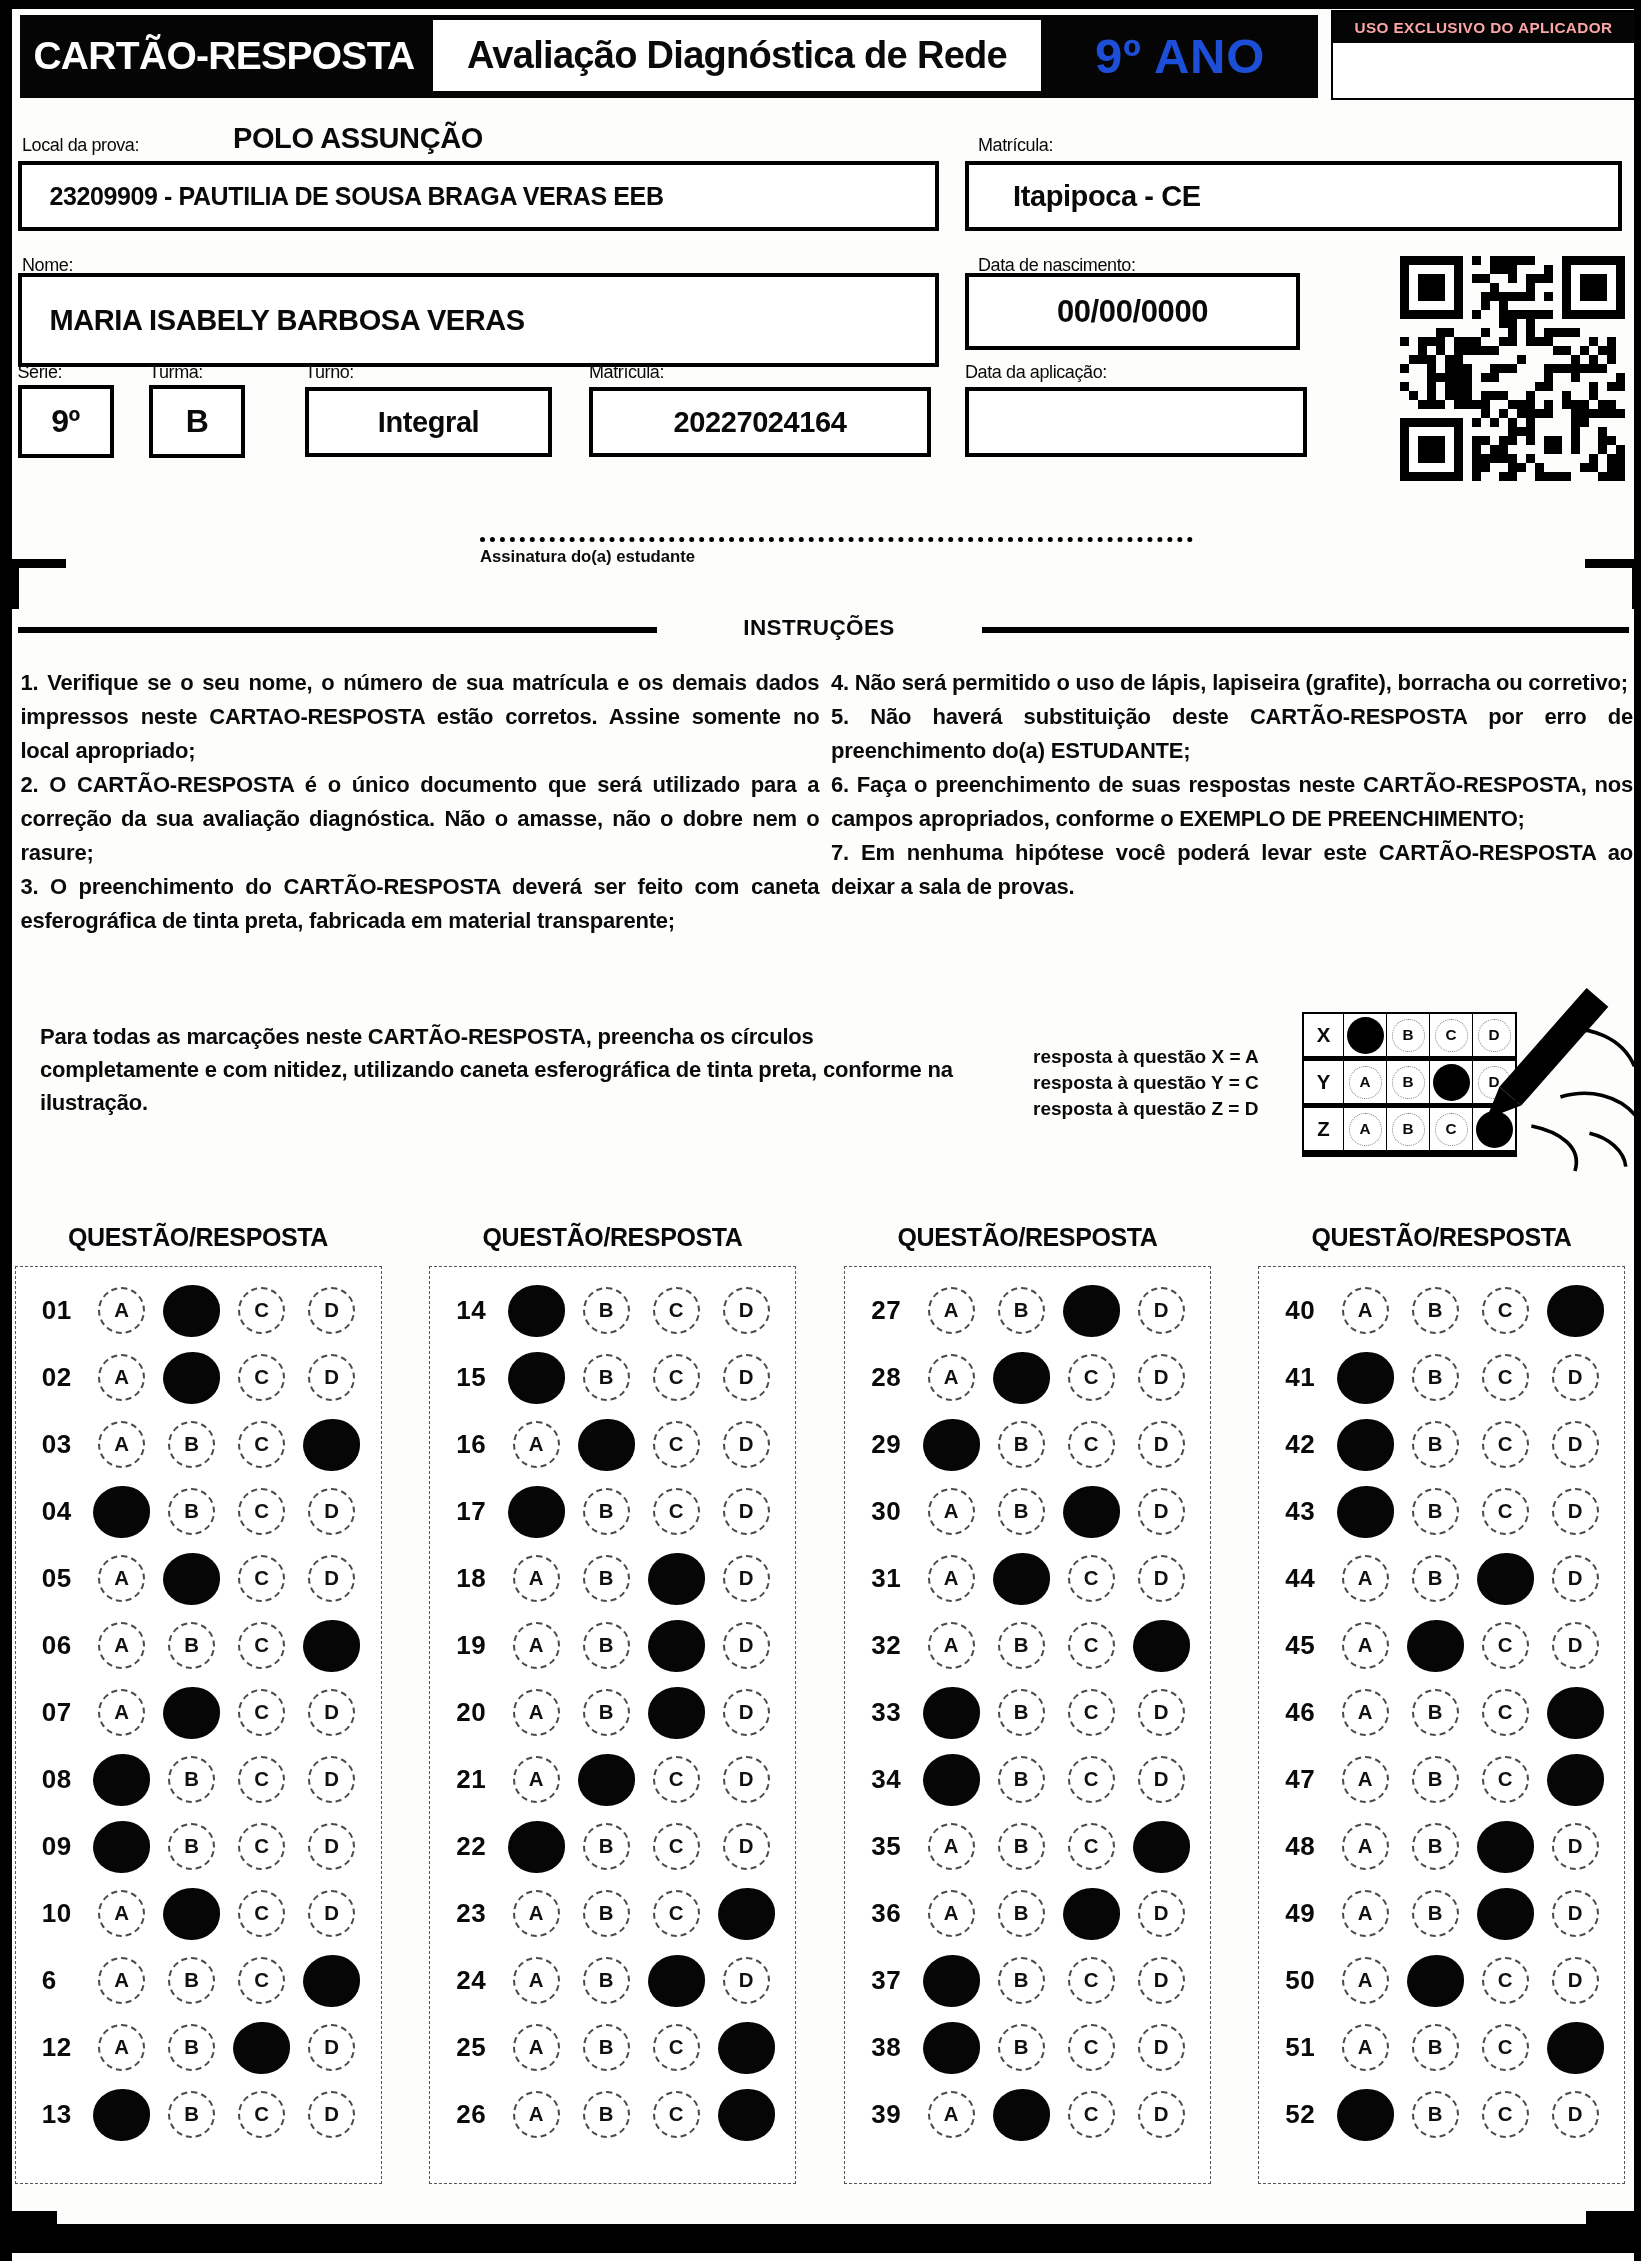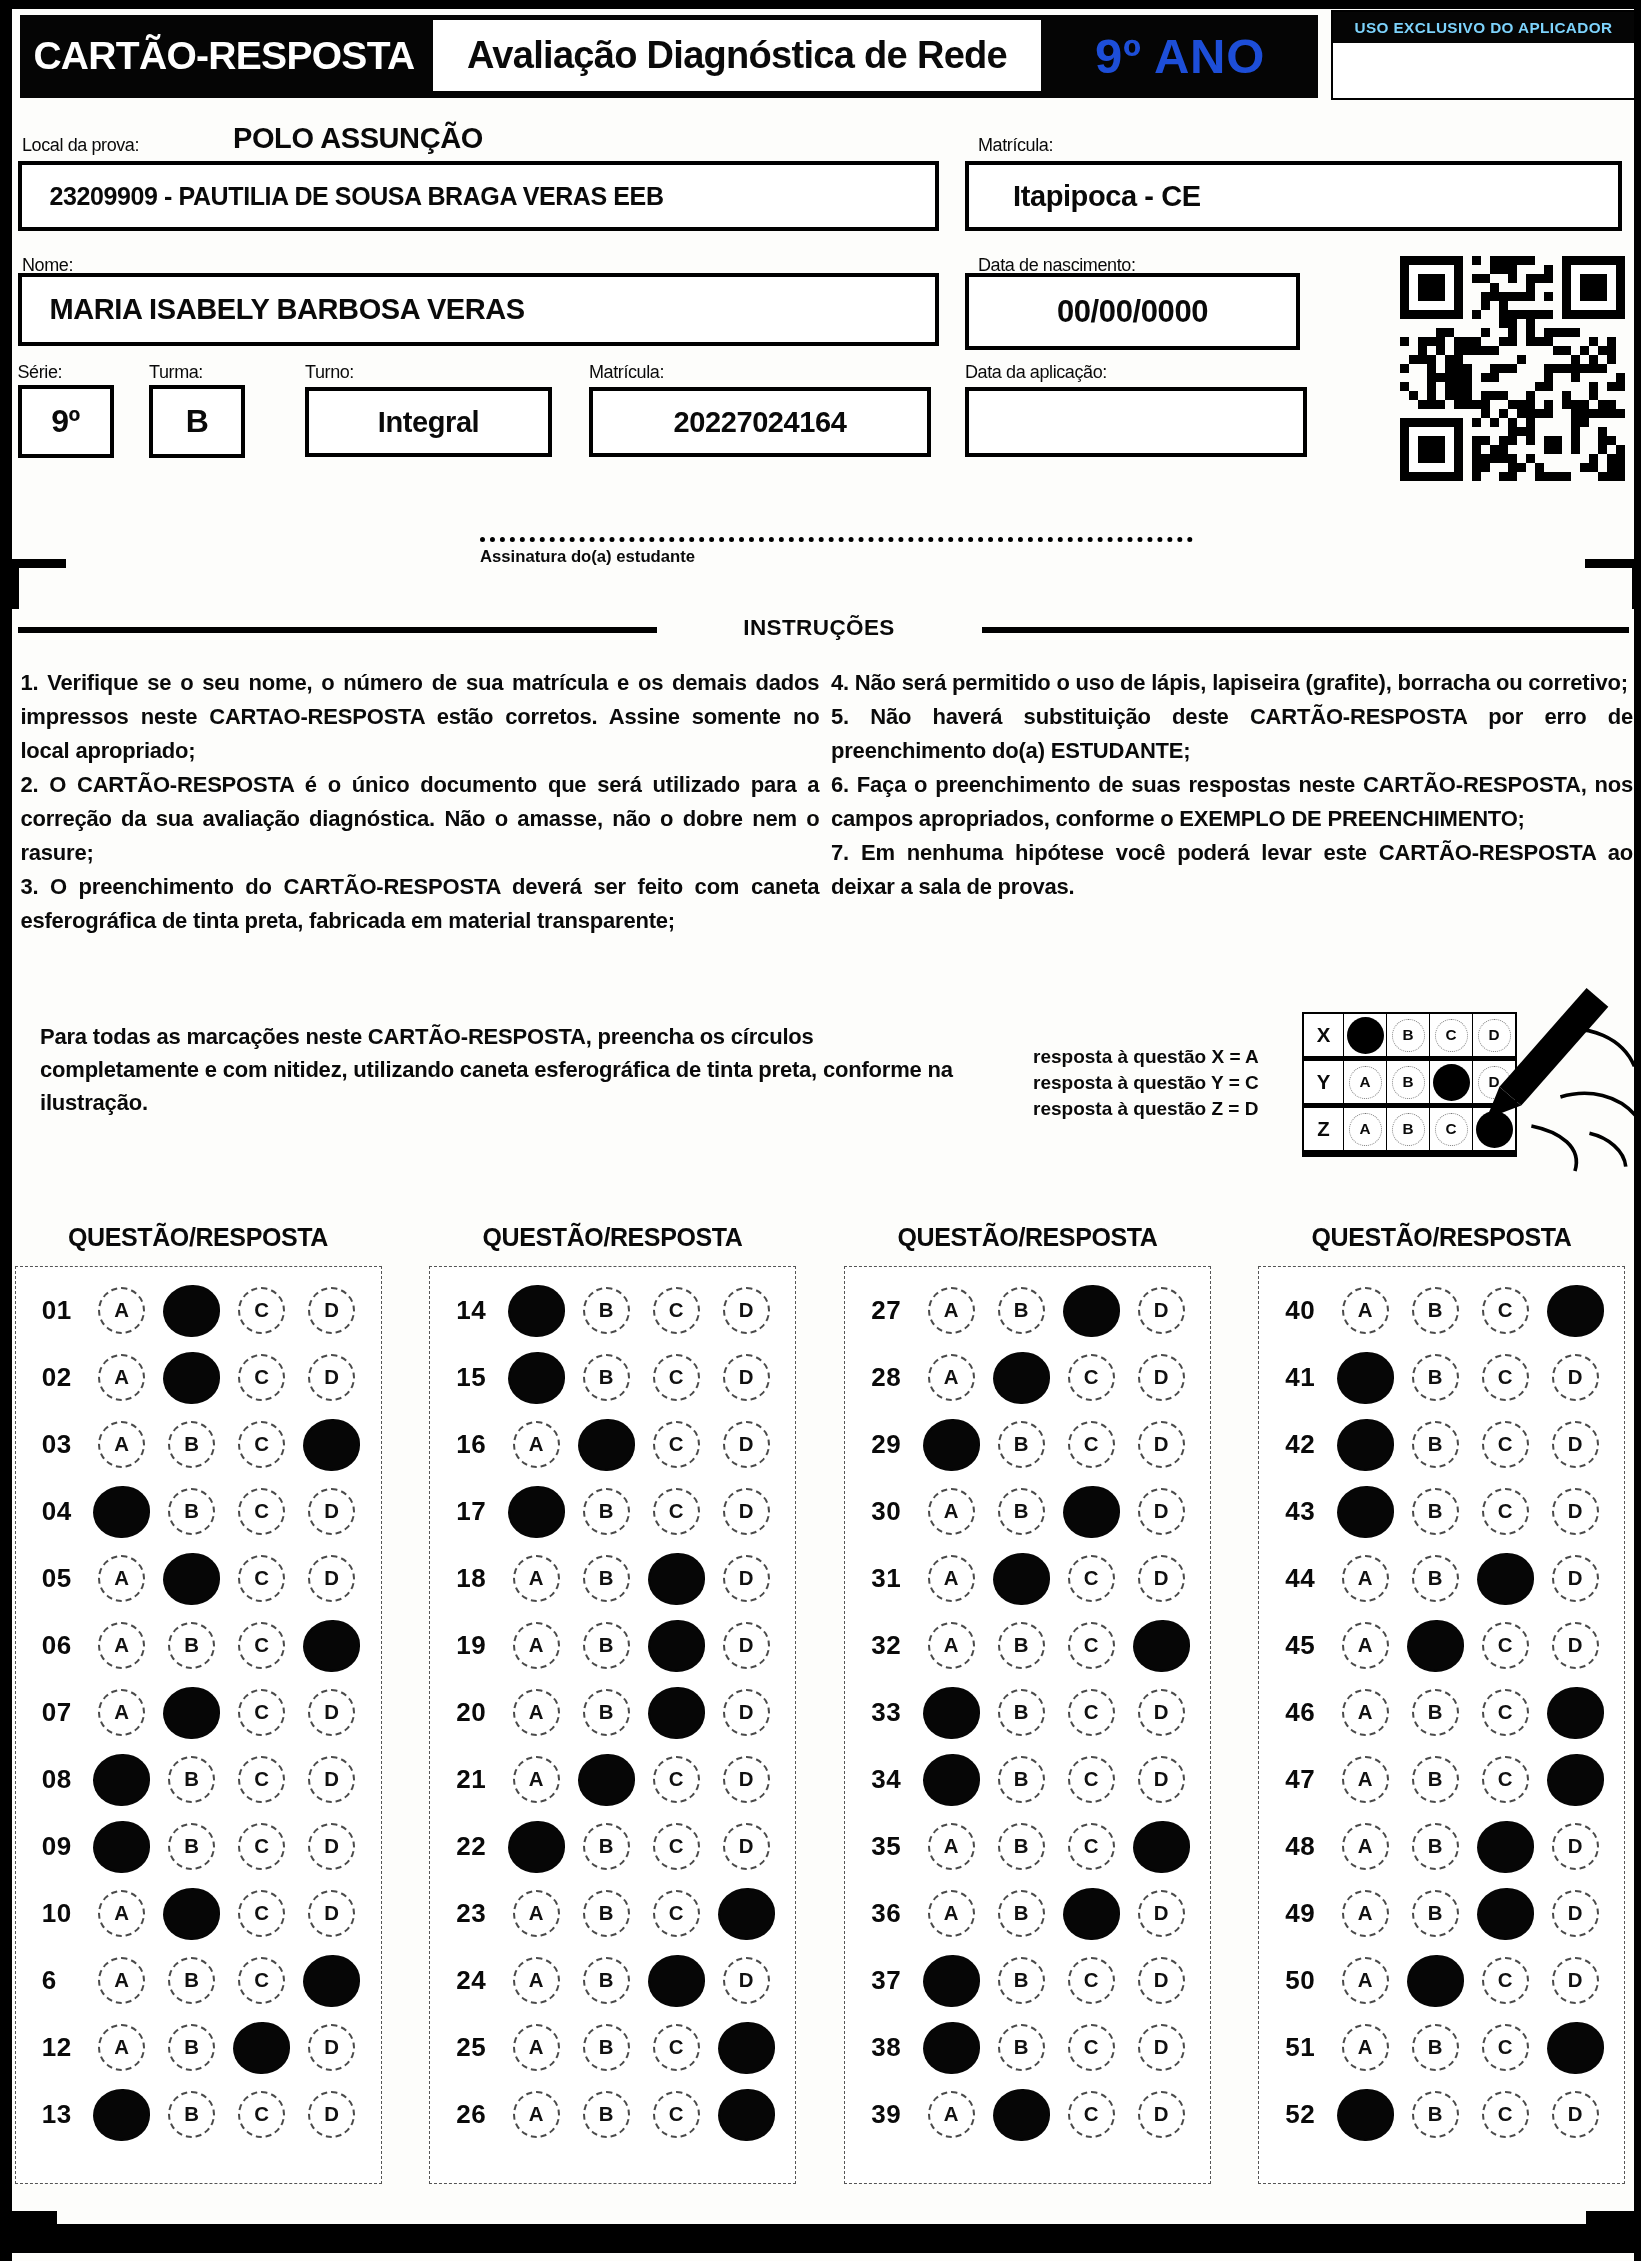--- a/index.html
+++ b/index.html
@@ -15,21 +15,21 @@
   .b-step-r{left:1586px;top:2211px;width:56px;height:14.5px;background:#000;}
   
   .hdr-strip{left:20.4px;top:14.5px;width:1298px;height:83px;background:#050505;}
   .hdr-card{left:20.4px;top:14.5px;width:407px;height:83px;display:flex;align-items:center;justify-content:center;
             color:#fff;font-weight:bold;font-size:39px;letter-spacing:-0.7px;}
   .hdr-exam{left:433px;top:20.4px;width:608px;height:71px;background:#fff;display:flex;align-items:center;justify-content:center;
             font-weight:bold;font-size:38px;letter-spacing:-0.7px;}
   .hdr-grade{left:1042px;top:14.5px;width:276px;height:83px;display:flex;align-items:center;justify-content:center;
              color:#1d4ed8;font-weight:bold;font-size:49px;letter-spacing:0.7px;}
   .applicator{left:1331px;top:10.2px;width:305px;height:90px;border:2.9px solid #000;background:#fff;box-sizing:border-box;}
-  .applicator .cap{background:#050505;color:#7dd3fc;height:31px;display:flex;align-items:center;justify-content:center;
+  .applicator .cap{background:#050505;color:#fca5a5;height:31px;display:flex;align-items:center;justify-content:center;
                    font-weight:bold;font-size:15.3px;letter-spacing:0.4px;}
   .applicator .bod{height:54px;display:flex;align-items:center;justify-content:center;gap:8.7px;}
   .applicator .bod .t1{font-weight:bold;font-size:19.6px;letter-spacing:-0.4px;}
   .sim-circle{width:32px;height:32px;border:2.2px solid #000;border-radius:50%;}
   .applicator .bod .t2{font-weight:bold;font-size:15.3px;}
   
   .lbl{font-weight:normal;font-size:18px;letter-spacing:-0.4px;}
   .fbox{border:4.4px solid #000;background:#fff;box-sizing:border-box;display:flex;align-items:center;}
   .fbox.pad{padding-left:28px;}
   .val-big{font-weight:bold;font-size:29px;letter-spacing:-0.4px;}
@@ -99,21 +99,21 @@
   <div class="abs fbox pad" style="left:17.5px;top:161px;width:921px;height:70px;">
     <span class="val-med">23209909 - PAUTILIA DE SOUSA BRAGA VERAS EEB</span>
   </div>
 
   <div class="abs lbl" style="left:978px;top:135px;">Matrícula:</div>
   <div class="abs fbox" style="left:965px;top:161px;width:657px;height:70px;padding-left:44px;">
     <span class="val-big">Itapipoca - CE</span>
   </div>
 
   <div class="abs lbl" style="left:22px;top:255px;">Nome:</div>
-  <div class="abs fbox pad" style="left:17.5px;top:273px;width:921px;height:73px;">
+  <div class="abs fbox pad" style="left:17.5px;top:273px;width:921px;height:94px;">
     <span class="val-big">MARIA ISABELY BARBOSA VERAS</span>
   </div>
 
   <div class="abs lbl" style="left:978px;top:255px;">Data de nascimento:</div>
   <div class="abs fbox ctr" style="left:965px;top:273px;width:335px;height:77px;">
     <span class="val-big" style="font-size:31px;">00/00/0000</span>
   </div>
 
   <svg class="abs" id="qr" style="left:1400px;top:256px;" width="225" height="225" viewBox="0 0 25 25" shape-rendering="crispEdges">
       <rect x="8" y="0" width="1" height="1" fill="#000"></rect>

